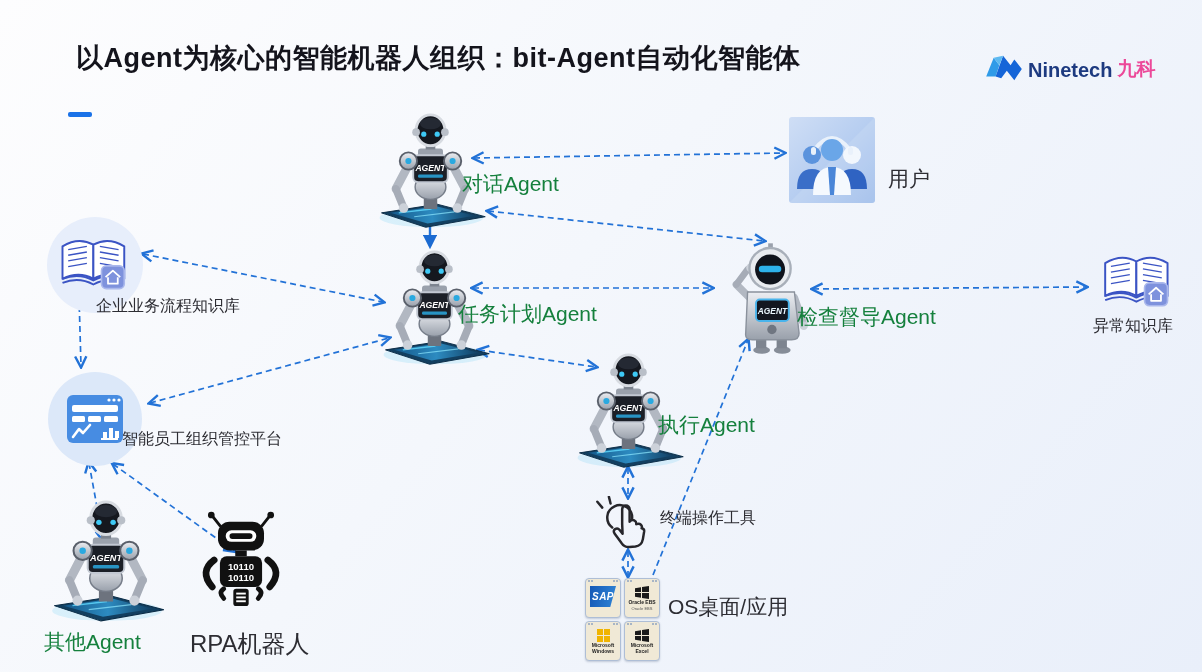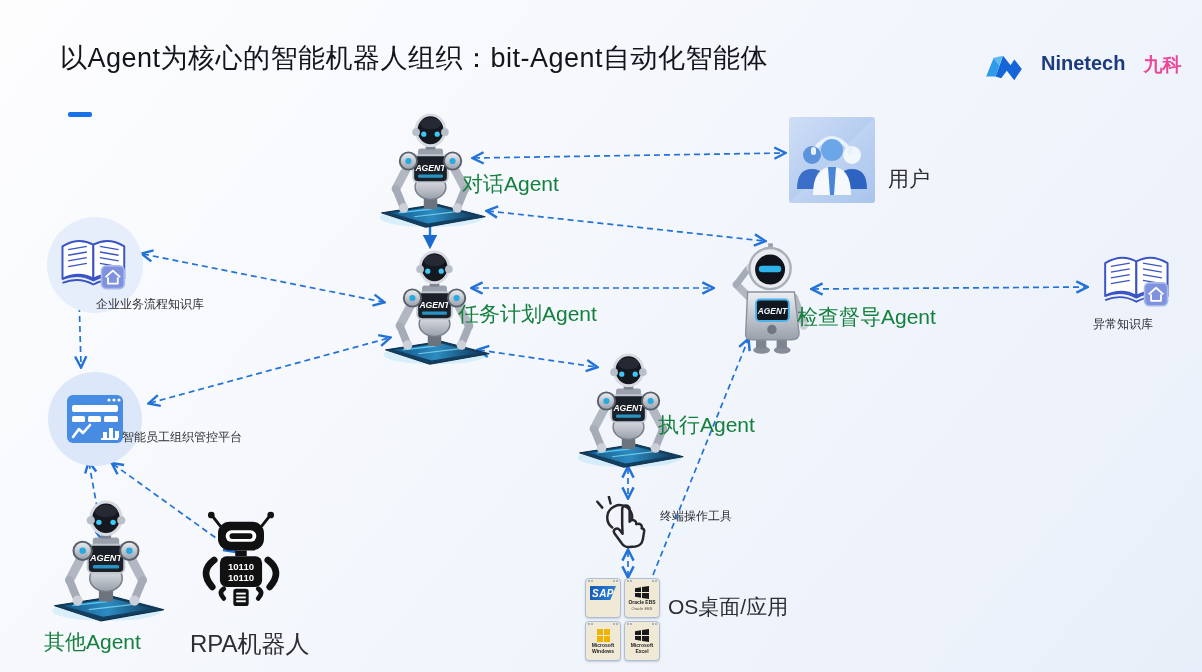--- a/index.html
+++ b/index.html
@@ -4,44 +4,44 @@
 <style>
   * { margin:0; padding:0; box-sizing:border-box; }
   html,body { width:1202px; height:672px; overflow:hidden; }
   body {
     font-family:"Liberation Sans","DejaVu Sans",sans-serif;
     background:linear-gradient(130deg,#fdfdfe 0%,#f4f7fc 45%,#e9effa 100%);
     position:relative; color:#1a1a22;
   }
   .abs { position:absolute; }
   
-  .page-title { left:60px; top:40px; font-size:27px; font-weight:normal; color:#14141c; letter-spacing:.5px; }
+  .page-title { left:76px; top:40px; font-size:27px; font-weight:bold; color:#14141c; letter-spacing:.5px; }
   .accent-dash { left:68px; top:112px; width:24px; height:5px; background:#1a72e8; border-radius:2px; }
-  .logo { left:985px; top:52px; display:flex; align-items:flex-start; gap:18px; }
+  .logo { left:985px; top:52px; display:flex; align-items:flex-end; gap:5px; }
   .logo-brand { font-size:20px; font-weight:bold; color:#1d3a80; }
   .logo-brand-cn { font-size:19px; font-weight:bold; color:#ec4899; }
   
   .lbl { white-space:nowrap; }
   .lbl-bold { font-weight:normal; font-size:21px; color:#15803d; }
-  .lbl-reg  { font-size:12px; color:#2d2d33; }
+  .lbl-reg  { font-size:16px; color:#2d2d33; }
   
   .kb-circle { width:96px; height:96px; border-radius:50%; background:#e7eefb; display:flex; align-items:center; justify-content:center; }
   
   .users-tile { width:86px; height:86px; border-radius:3px; overflow:hidden;
     background:linear-gradient(135deg,#cfdef5 0%,#b4ccf0 55%,#9dbcea 100%); }
   
   .os-grid { display:grid; grid-template-columns:36px 36px; grid-auto-rows:40px; gap:3px; }
   .os-tile { background:#f0e9d6; border:1px solid #aebed6; border-radius:4px; position:relative;
     display:flex; flex-direction:column; align-items:center; padding-top:7px; box-shadow:0 1px 2px rgba(60,80,120,.25); }
   .os-tile .bar { position:absolute; top:1px; left:2px; right:2px; height:4px; display:flex; justify-content:space-between; }
   .os-tile .dots { display:flex; gap:1px; }
   .os-tile .dot { width:2px; height:2px; border-radius:50%; background:#8fa3c0; }
   .os-name { font-size:5px; font-weight:bold; color:#222; text-align:center; line-height:1.15; margin-top:1px; }
   .os-sub  { font-size:4px; color:#555; text-align:center; }
-  .sap-logo { width:26px; height:14px; background:linear-gradient(100deg,#1559b6,#2f84d6); color:#fff;
+  .sap-logo { width:26px; height:21px; background:linear-gradient(100deg,#1559b6,#2f84d6); color:#fff;
     font-style:italic; font-weight:bold; font-size:10px; display:flex; align-items:center; justify-content:center;
     clip-path:polygon(0 0,100% 0,78% 100%,0 100%); letter-spacing:.5px; }
   .win-grid { width:13px; height:13px; display:grid; grid-template-columns:6px 6px; grid-auto-rows:6px; gap:1px; }
   .win-grid div { background:#f0b400; }
   svg text { font-family:"Liberation Sans","DejaVu Sans",sans-serif; }
 </style>
 </head>
 <body>
 
 <svg width="0" height="0" style="position:absolute">

